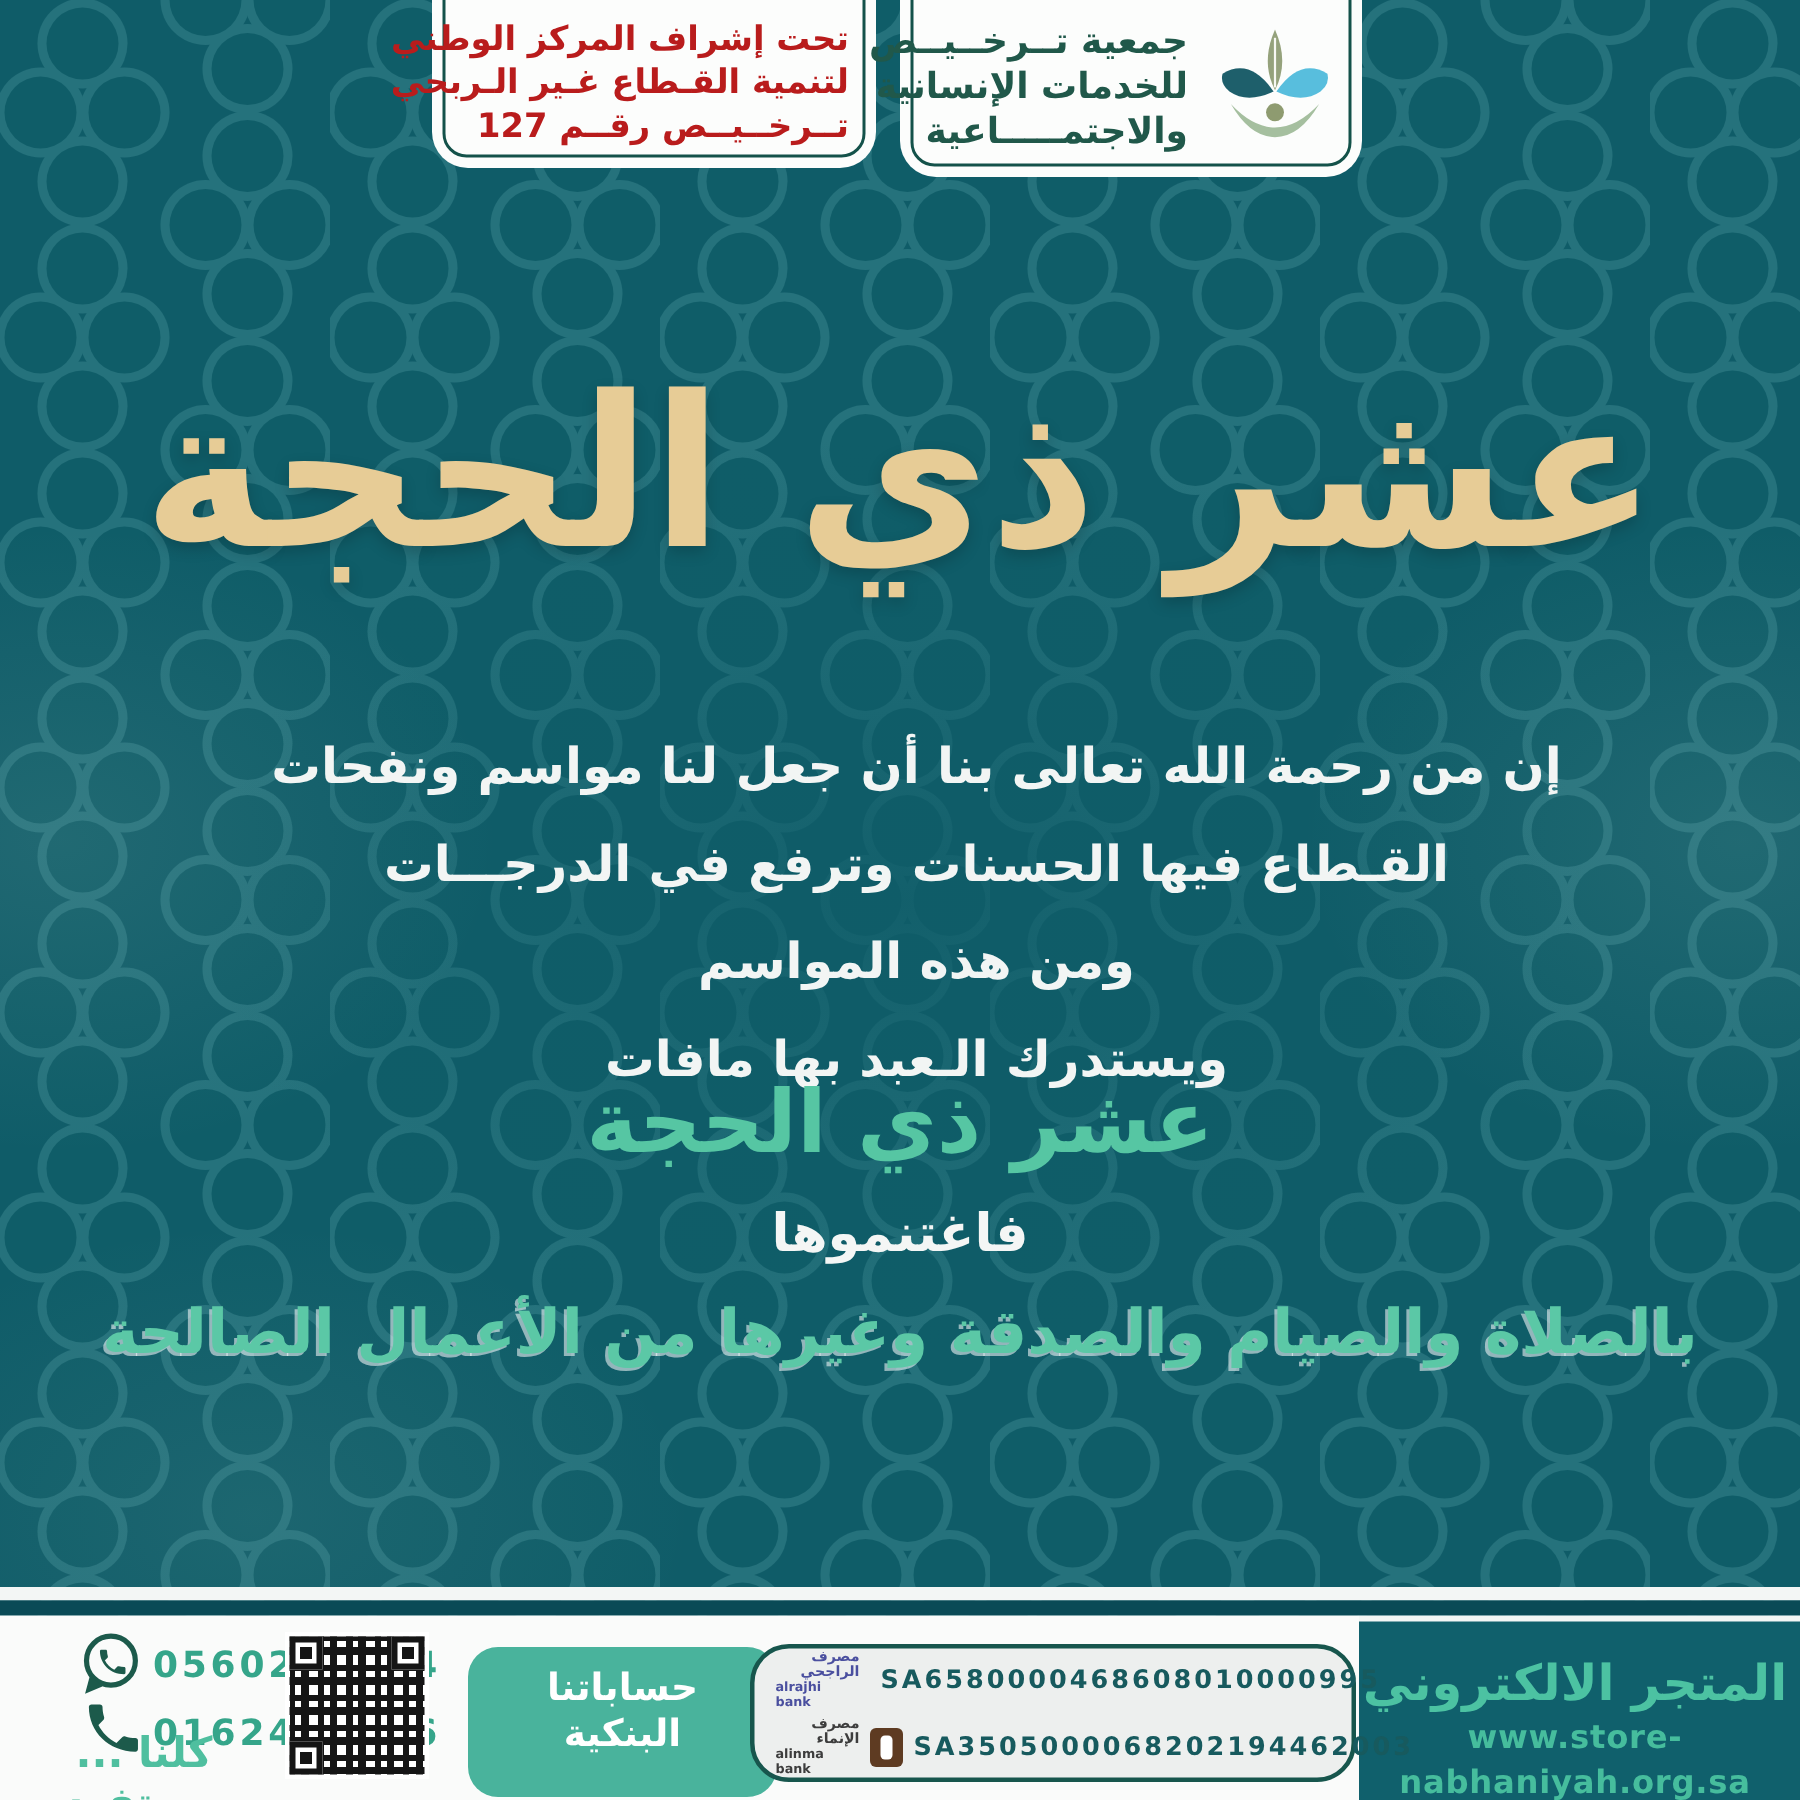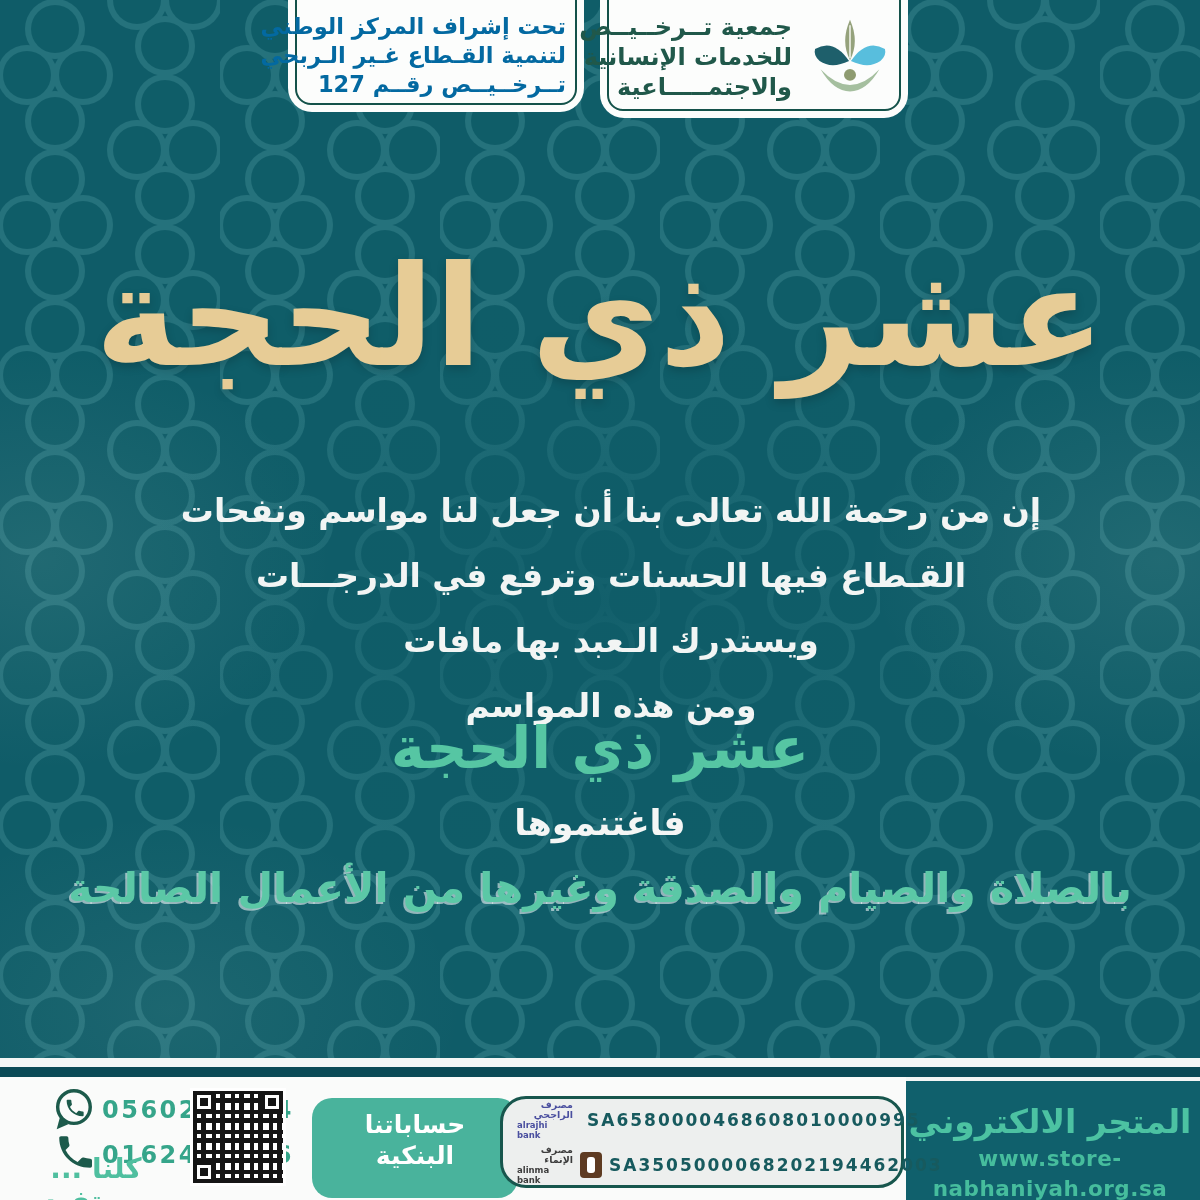--- a/index.html
+++ b/index.html
@@ -16,21 +16,21 @@
       radial-gradient(ellipse 420px 300px at 1160px 560px, rgba(190,215,205,0.10), transparent 70%),
       radial-gradient(ellipse 420px 280px at 170px 1010px, rgba(190,215,205,0.08), transparent 70%),
       radial-gradient(ellipse 640px 430px at 600px 600px,  rgba(15,92,104,0.85), transparent 72%);
   }
 
   
   .hbox{position:absolute;background:#fcfdfc;border-radius:24px;z-index:2;}
   .hbox .inner{position:absolute;inset:7px;border:2.5px solid #14524a;border-radius:16px;}
   .license-text{
     position:absolute;right:18px;bottom:13px;text-align:right;direction:rtl;
-    color:#0369a1;font-size:22.5px;line-height:29px;white-space:nowrap;
+    color:#b91c1c;font-size:22.5px;line-height:29px;white-space:nowrap;
   }
   .org-text{
     position:absolute;right:116px;bottom:16px;text-align:right;direction:rtl;
     color:#20584a;font-size:24px;line-height:30px;white-space:nowrap;
   }
   .org-logo{position:absolute;right:12px;bottom:8px;}
 
   
   .calligraphy{
     position:absolute;left:0;top:192px;width:1200px;text-align:center;direction:rtl;
@@ -177,22 +177,22 @@
       <div>للخدمات الإنسانية</div>
       <div>والاجتمـــــاعية</div>
     </div>
   </div>
 
   <div class="calligraphy">عشر ذي الحجة</div>
 
   <div class="bodytext">
     <div class="bline">إن من رحمة الله تعالى بنا أن جعل لنا مواسم ونفحات</div>
     <div class="bline">القـطاع فيها الحسنات وترفع في الدرجـــات</div>
+    <div class="bline">ومن هذه المواسم</div>
     <div class="bline">ويستدرك الـعبد بها مافات</div>
-    <div class="bline">ومن هذه المواسم</div>
   </div>
 
   <div class="mint-title">عشر ذي الحجة</div>
   <div class="white-sub">فاغتنموها</div>
   <div class="closing">بالصلاة والصيام والصدقة وغيرها من الأعمال الصالحة</div>
 
   <div class="stripe-white"></div>
   <div class="stripe-dark"></div>
 
   <div class="footer-band">

